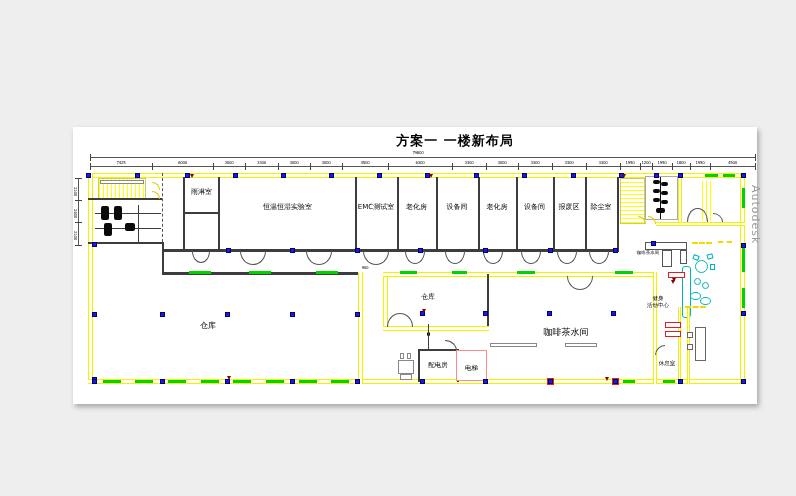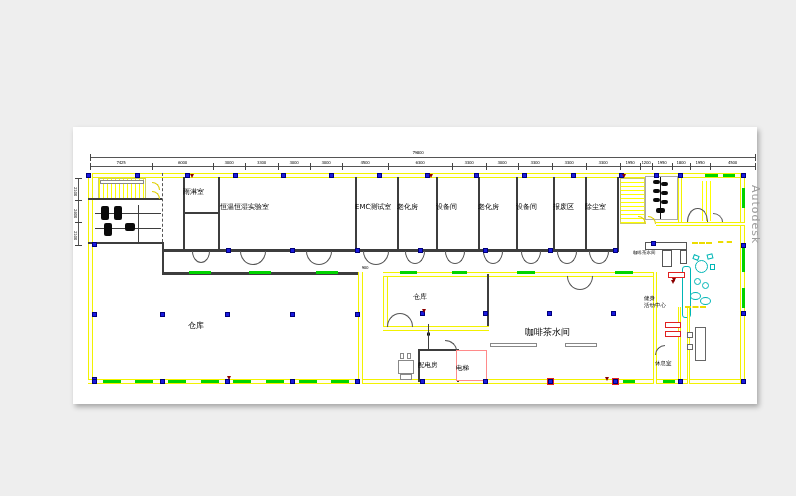--- a/index.html
+++ b/index.html
@@ -10,21 +10,21 @@
   
   .wyh{position:absolute;background:#fffef2;border-top:1.5px solid #f2f200;border-bottom:1.5px solid #f2f200;box-sizing:border-box}
   .wyv{position:absolute;background:#fffef2;border-left:1.5px solid #f2f200;border-right:1.5px solid #f2f200;box-sizing:border-box}
   .wd{position:absolute;background:#3d3d3d}
   .wdash{position:absolute;border-left:1.5px dashed #555}
   .win{position:absolute;background:#00d400;z-index:6}
   .mk{position:absolute;width:5px;height:5px;background:#1a1ae0;border:1px solid #00007a;box-sizing:border-box;z-index:7}
   .mk.red{box-shadow:0 0 0 1px #e02020}
   .tri{position:absolute;width:0;height:0;border-left:2.5px solid transparent;border-right:2.5px solid transparent;border-top:4px solid #8b0000;z-index:7}
   
-  .lbl{position:absolute;font-size:7px;line-height:8px;text-align:left;color:#000;white-space:nowrap;z-index:8}
+  .lbl{position:absolute;font-size:7px;line-height:8px;text-align:center;color:#000;white-space:nowrap;z-index:8}
   .dim{position:absolute;font-size:4px;line-height:4px;color:#111;text-align:center;z-index:5;letter-spacing:-0.3px}
   .tick{position:absolute;width:1px;background:#444}
   .dline{position:absolute;border-top:1px solid #555}
   .dlinev{position:absolute;border-left:1px solid #555}
   
   .ddoor,.ddoorup{position:absolute;display:flex;z-index:4}
   .ddoor i,.ddoorup i{flex:1;display:block;box-sizing:border-box}
   .ddoor i.l{border-left:1px solid #555;border-bottom:1px solid #555;border-bottom-left-radius:100% 100%}
   .ddoor i.r{border-right:1px solid #555;border-bottom:1px solid #555;border-bottom-right-radius:100% 100%}
   .ddoorup i.l{border-left:1px solid #555;border-top:1px solid #555;border-top-left-radius:100% 100%}
@@ -38,20 +38,21 @@
   .redbox{position:absolute;border:1px solid #e02020;box-sizing:border-box;background:#fff;z-index:6}
   .blk{position:absolute;background:#0a0a0a;border-radius:2px}
   .ydash{position:absolute;border-top:2px dashed #ecdc00;z-index:5}
   #title{position:absolute;left:252px;top:5px;width:260px;text-align:center;font-size:13px;font-weight:bold;letter-spacing:1px;color:#000}
   #wm{position:absolute;left:676px;top:58px;color:#9c9c9c;font-size:11px;letter-spacing:1px;writing-mode:vertical-rl;z-index:9}
 </style>
 </head>
 <body>
 
 <div id="page">
+  <div id="title">方案一  一楼新布局</div>
   <div id="wm">Autodesk</div>
 
   <div id="plan">
 
     <div class="dline" style="left:17px;top:30px;width:665px"></div>
     <div class="tick" style="left:17px;top:27px;height:7px"></div>
     <div class="tick" style="left:682px;top:27px;height:7px"></div>
     <div class="dim" style="left:335px;top:24px;width:20px">79800</div>
     <div class="dline" style="left:17px;top:39px;width:665px"></div>
     <div class="dlinev" style="left:5px;top:51px;height:67px"></div>

